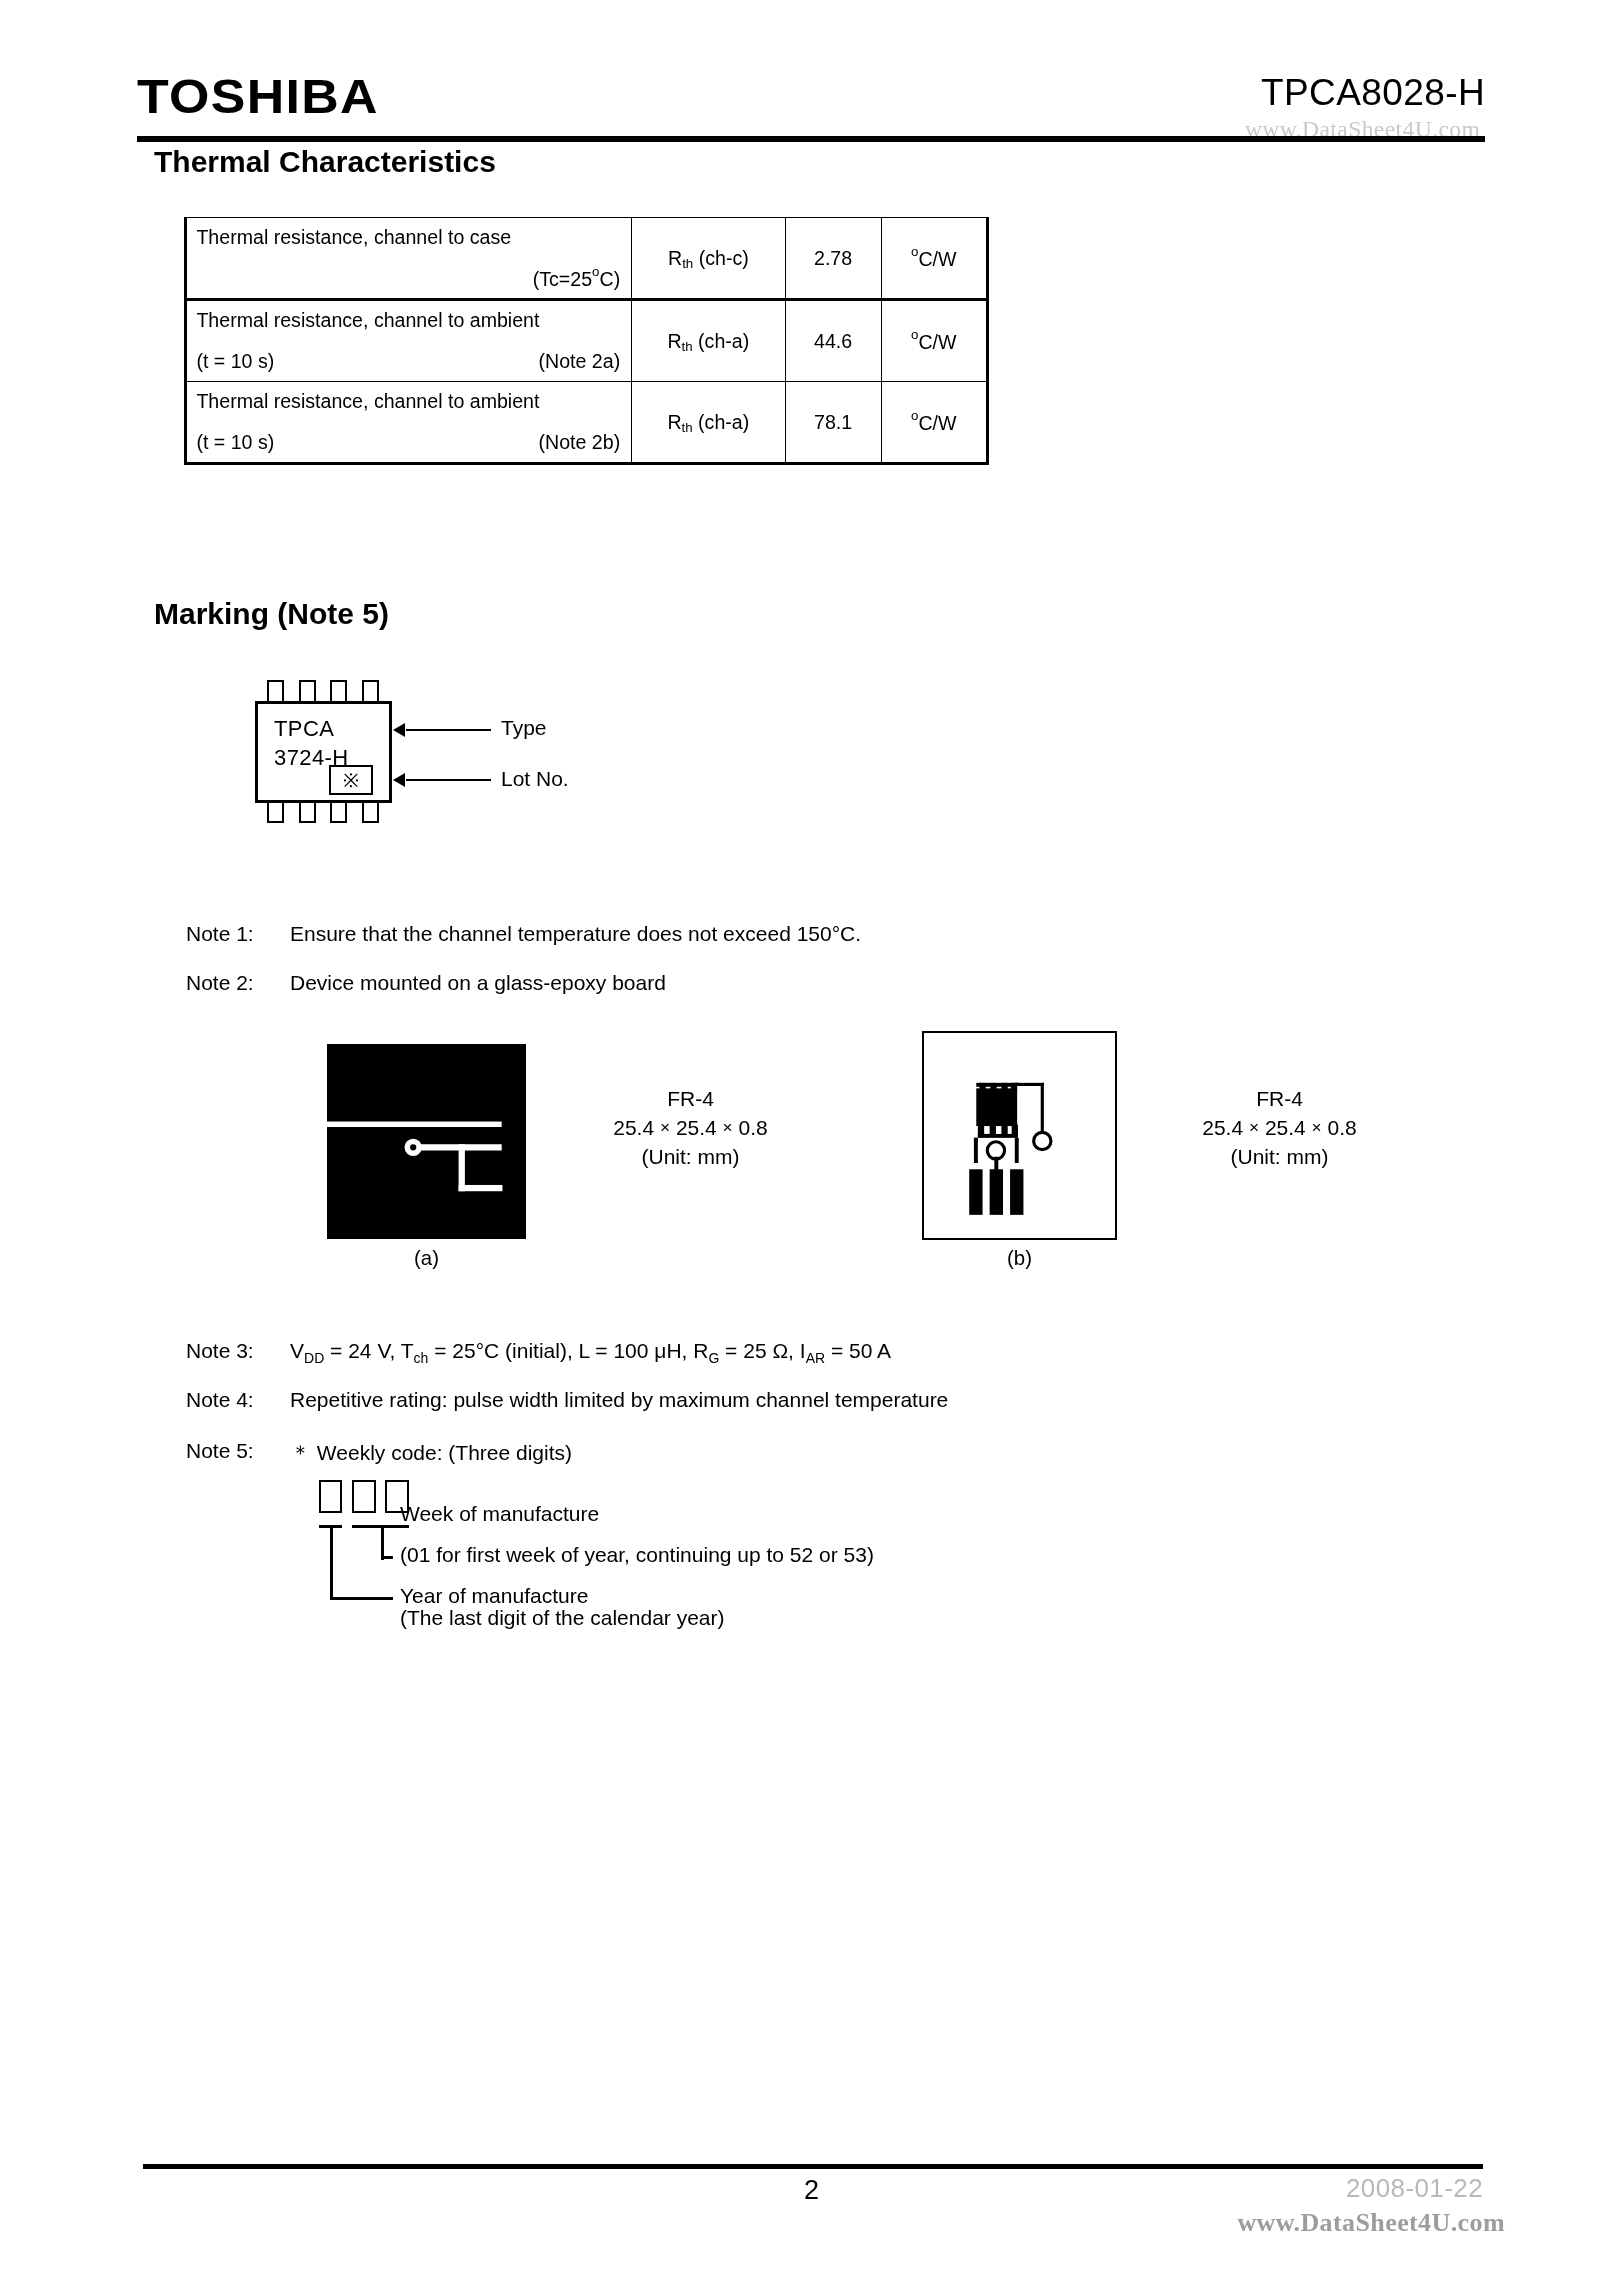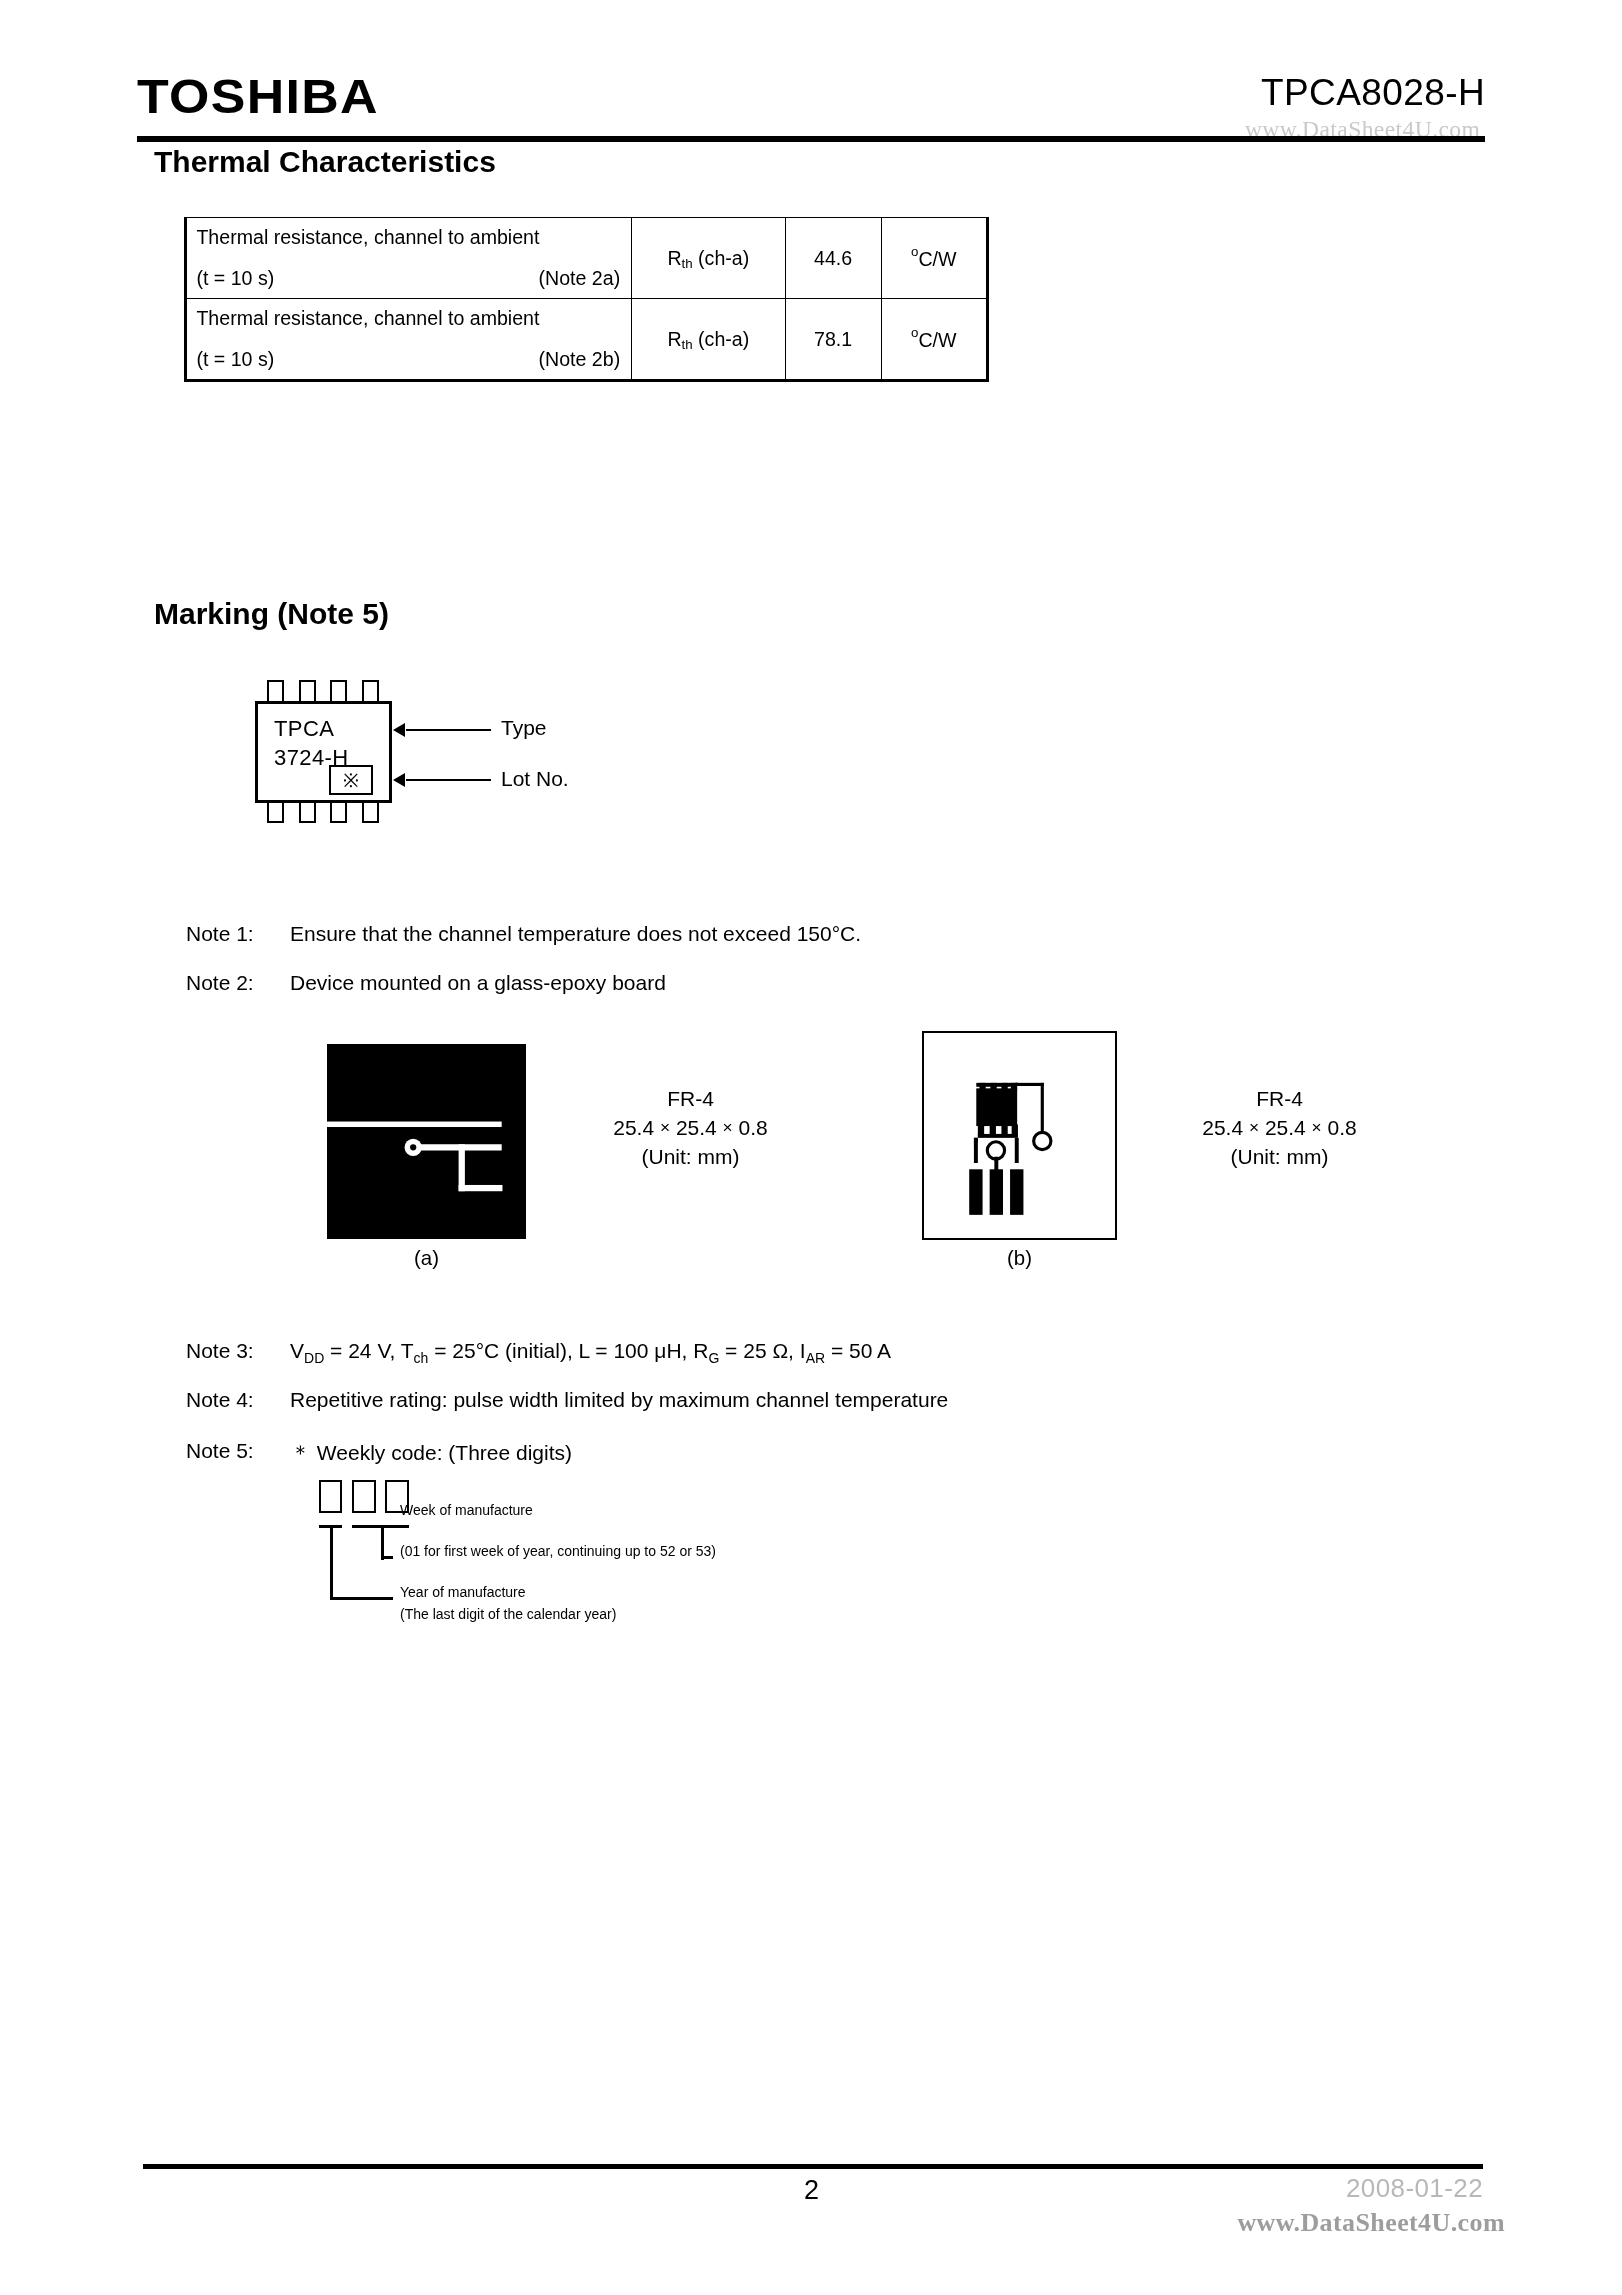--- a/index.html
+++ b/index.html
@@ -331,21 +331,21 @@
   #wc-year-under { left: 4.7px;  top: 45px;  width: 23.6px;  height: 3.1px; }
   #wc-year-vert  { left: 15.7px; top: 45px;  width: 3.1px;   height: 75px; }
   #wc-year-horiz { left: 15.7px; top: 117px; width: 63px;  height: 3.1px; }
 
   #wc-week-under { left: 38px; top: 45px;  width: 57px;  height: 3.1px; }
   #wc-week-vert  { left: 67px; top: 45px;  width: 3.1px;   height: 35px; }
   #wc-week-horiz { left: 67px; top: 76px;  width: 11.8px;  height: 3.1px; }
 
   .wc-label {
     position: absolute;
-    font-size: 14px;
+    font-size: 21px;
     white-space: nowrap;
   }
   #wc-week-label  { left: 86px; top: 22px; }
   #wc-week-label2 { left: 86px; top: 63px; }
   #wc-year-label  { left: 86px; top: 104px; }
   #wc-year-label2 { left: 86px; top: 126px; }
 
   
   #footer-rule {
     position: absolute;
@@ -392,20 +392,29 @@
   <div id="part-number">TPCA8028-H</div>
   <div id="header-watermark">www.DataSheet4U.com</div>
   <div id="header-rule"></div>
 </div>
 
 <div class="section-title" id="title-thermal">Thermal Characteristics</div>
 
 <table id="thermal-table">
   <tbody>
 
+    <tr class="row-1">
+      <td class="col-char char-cell">
+        <span class="char-line1">Thermal resistance, channel to case</span>
+        <span class="char-line2"><span>(Tc=25</span><span class="deg-small">o</span><span>C)</span></span>
+      </td>
+      <td class="col-sym sym-cell"><span>R</span><span class="sub">th</span><span> (ch-c)</span></td>
+      <td class="col-max max-cell">2.78</td>
+      <td class="col-unit unit-cell"><span class="deg-small">o</span><span>C/W</span></td>
+    </tr>
 
     <tr>
       <td class="col-char char-cell">
         <span class="char-line1">Thermal resistance, channel to ambient</span>
         <span class="char-line2 left-right">
           <span>(t = 10 s)</span>
           <span>(Note 2a)</span>
         </span>
       </td>
       <td class="col-sym sym-cell"><span>R</span><span class="sub">th</span><span> (ch-a)</span></td>

